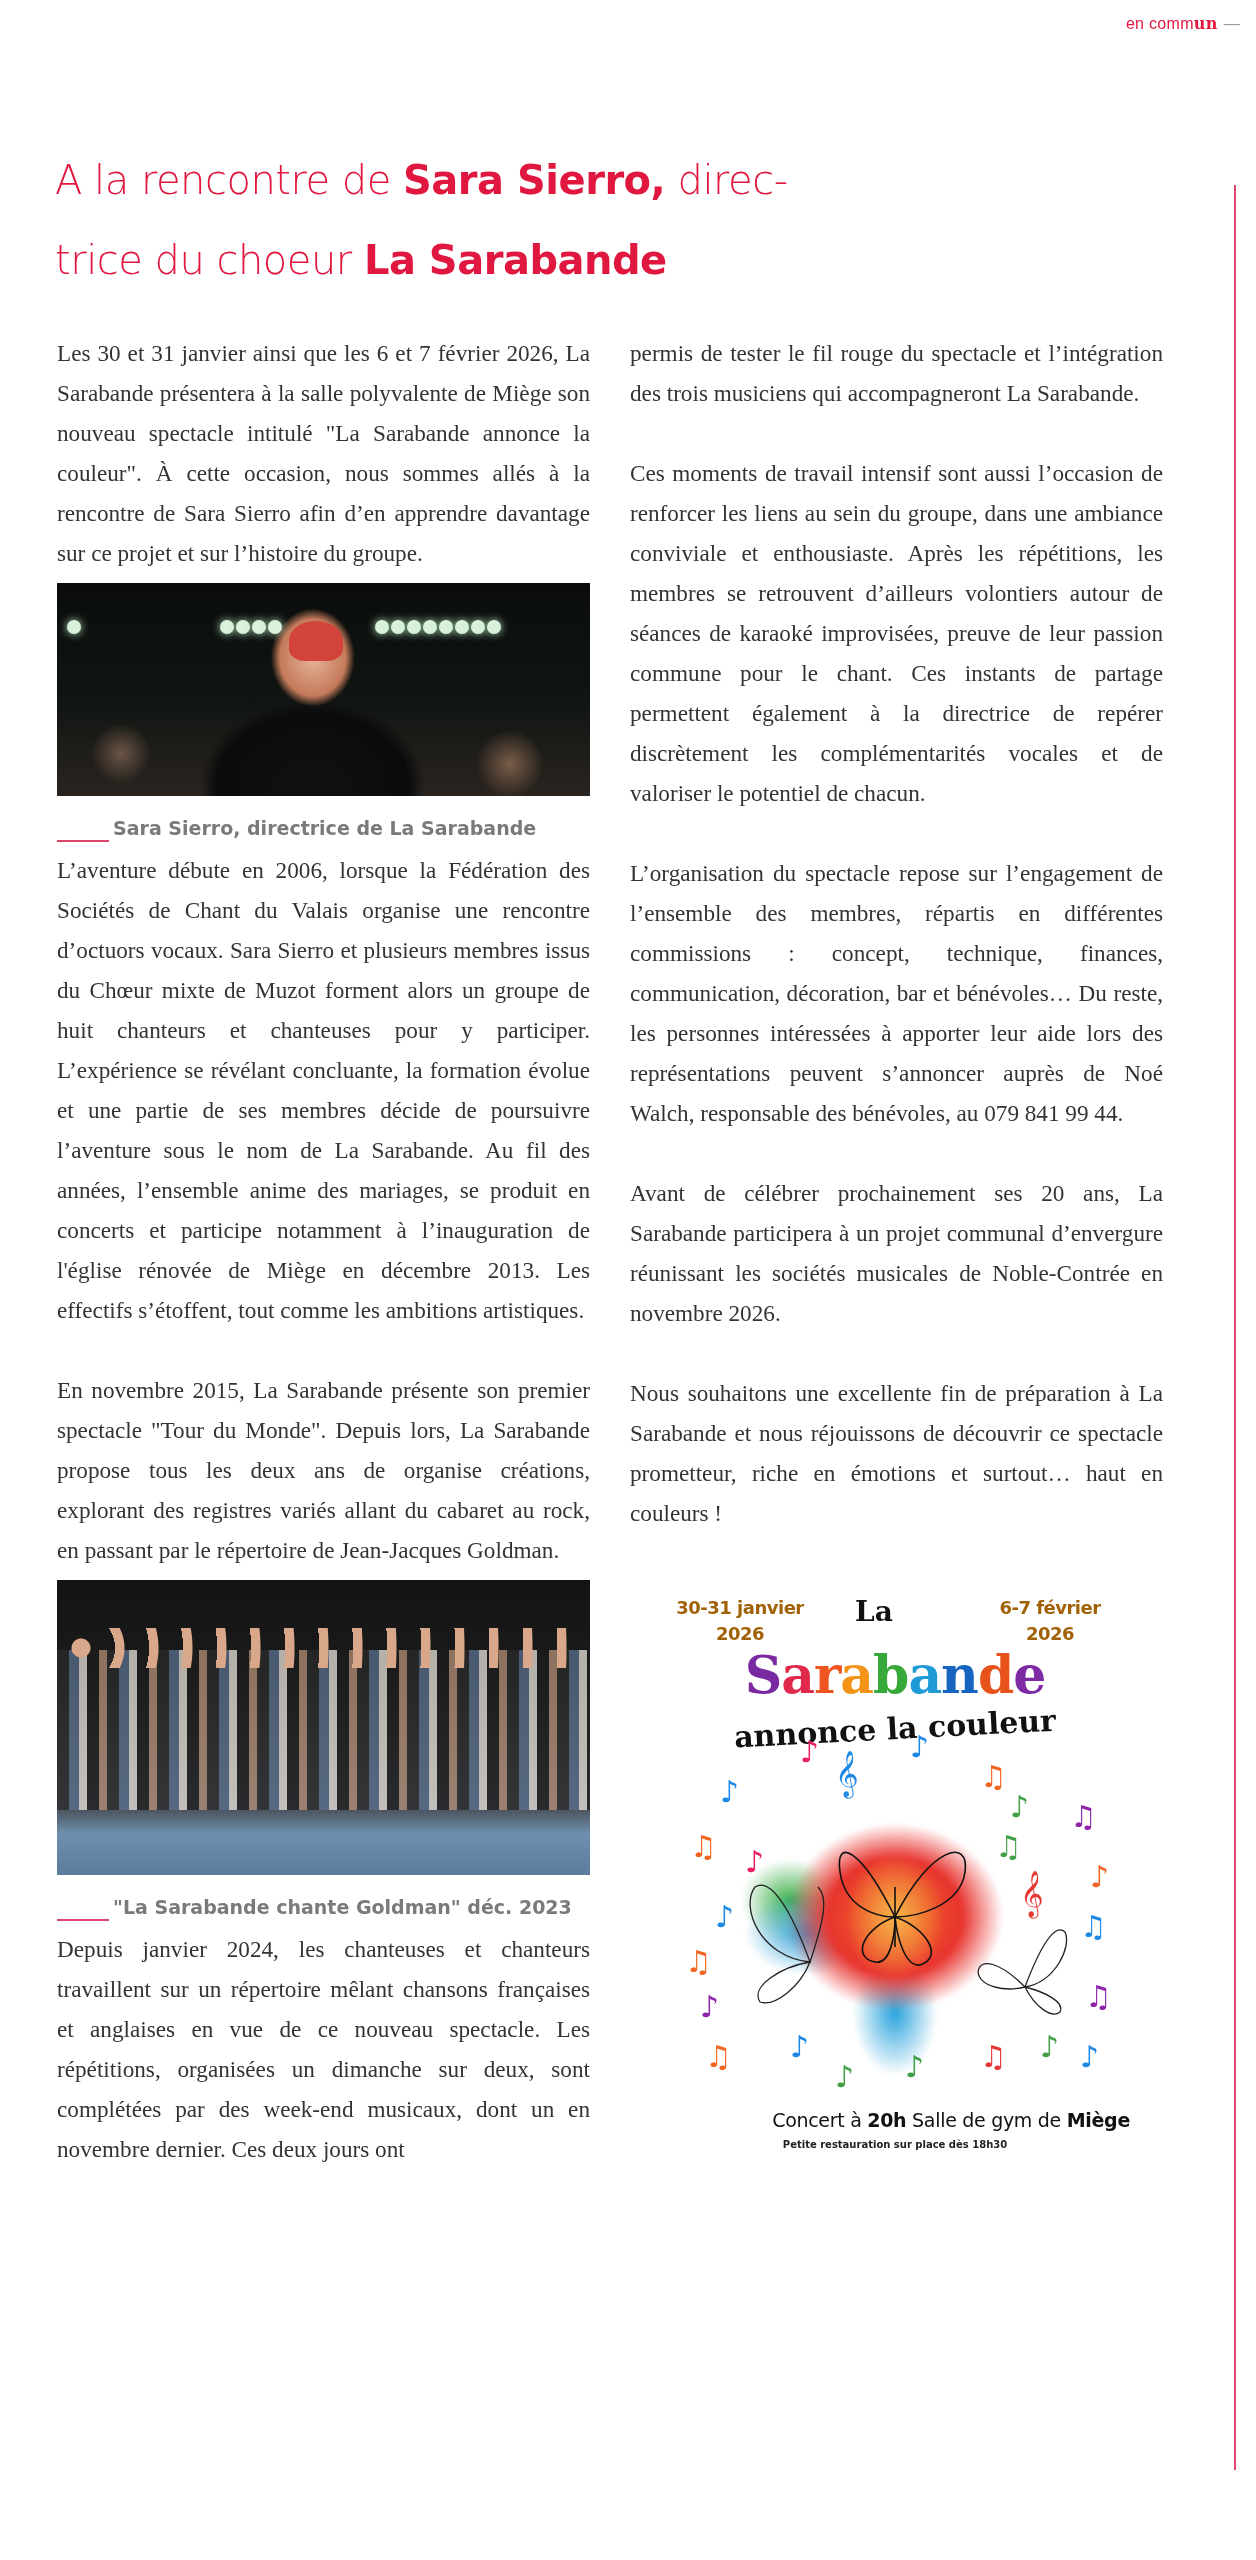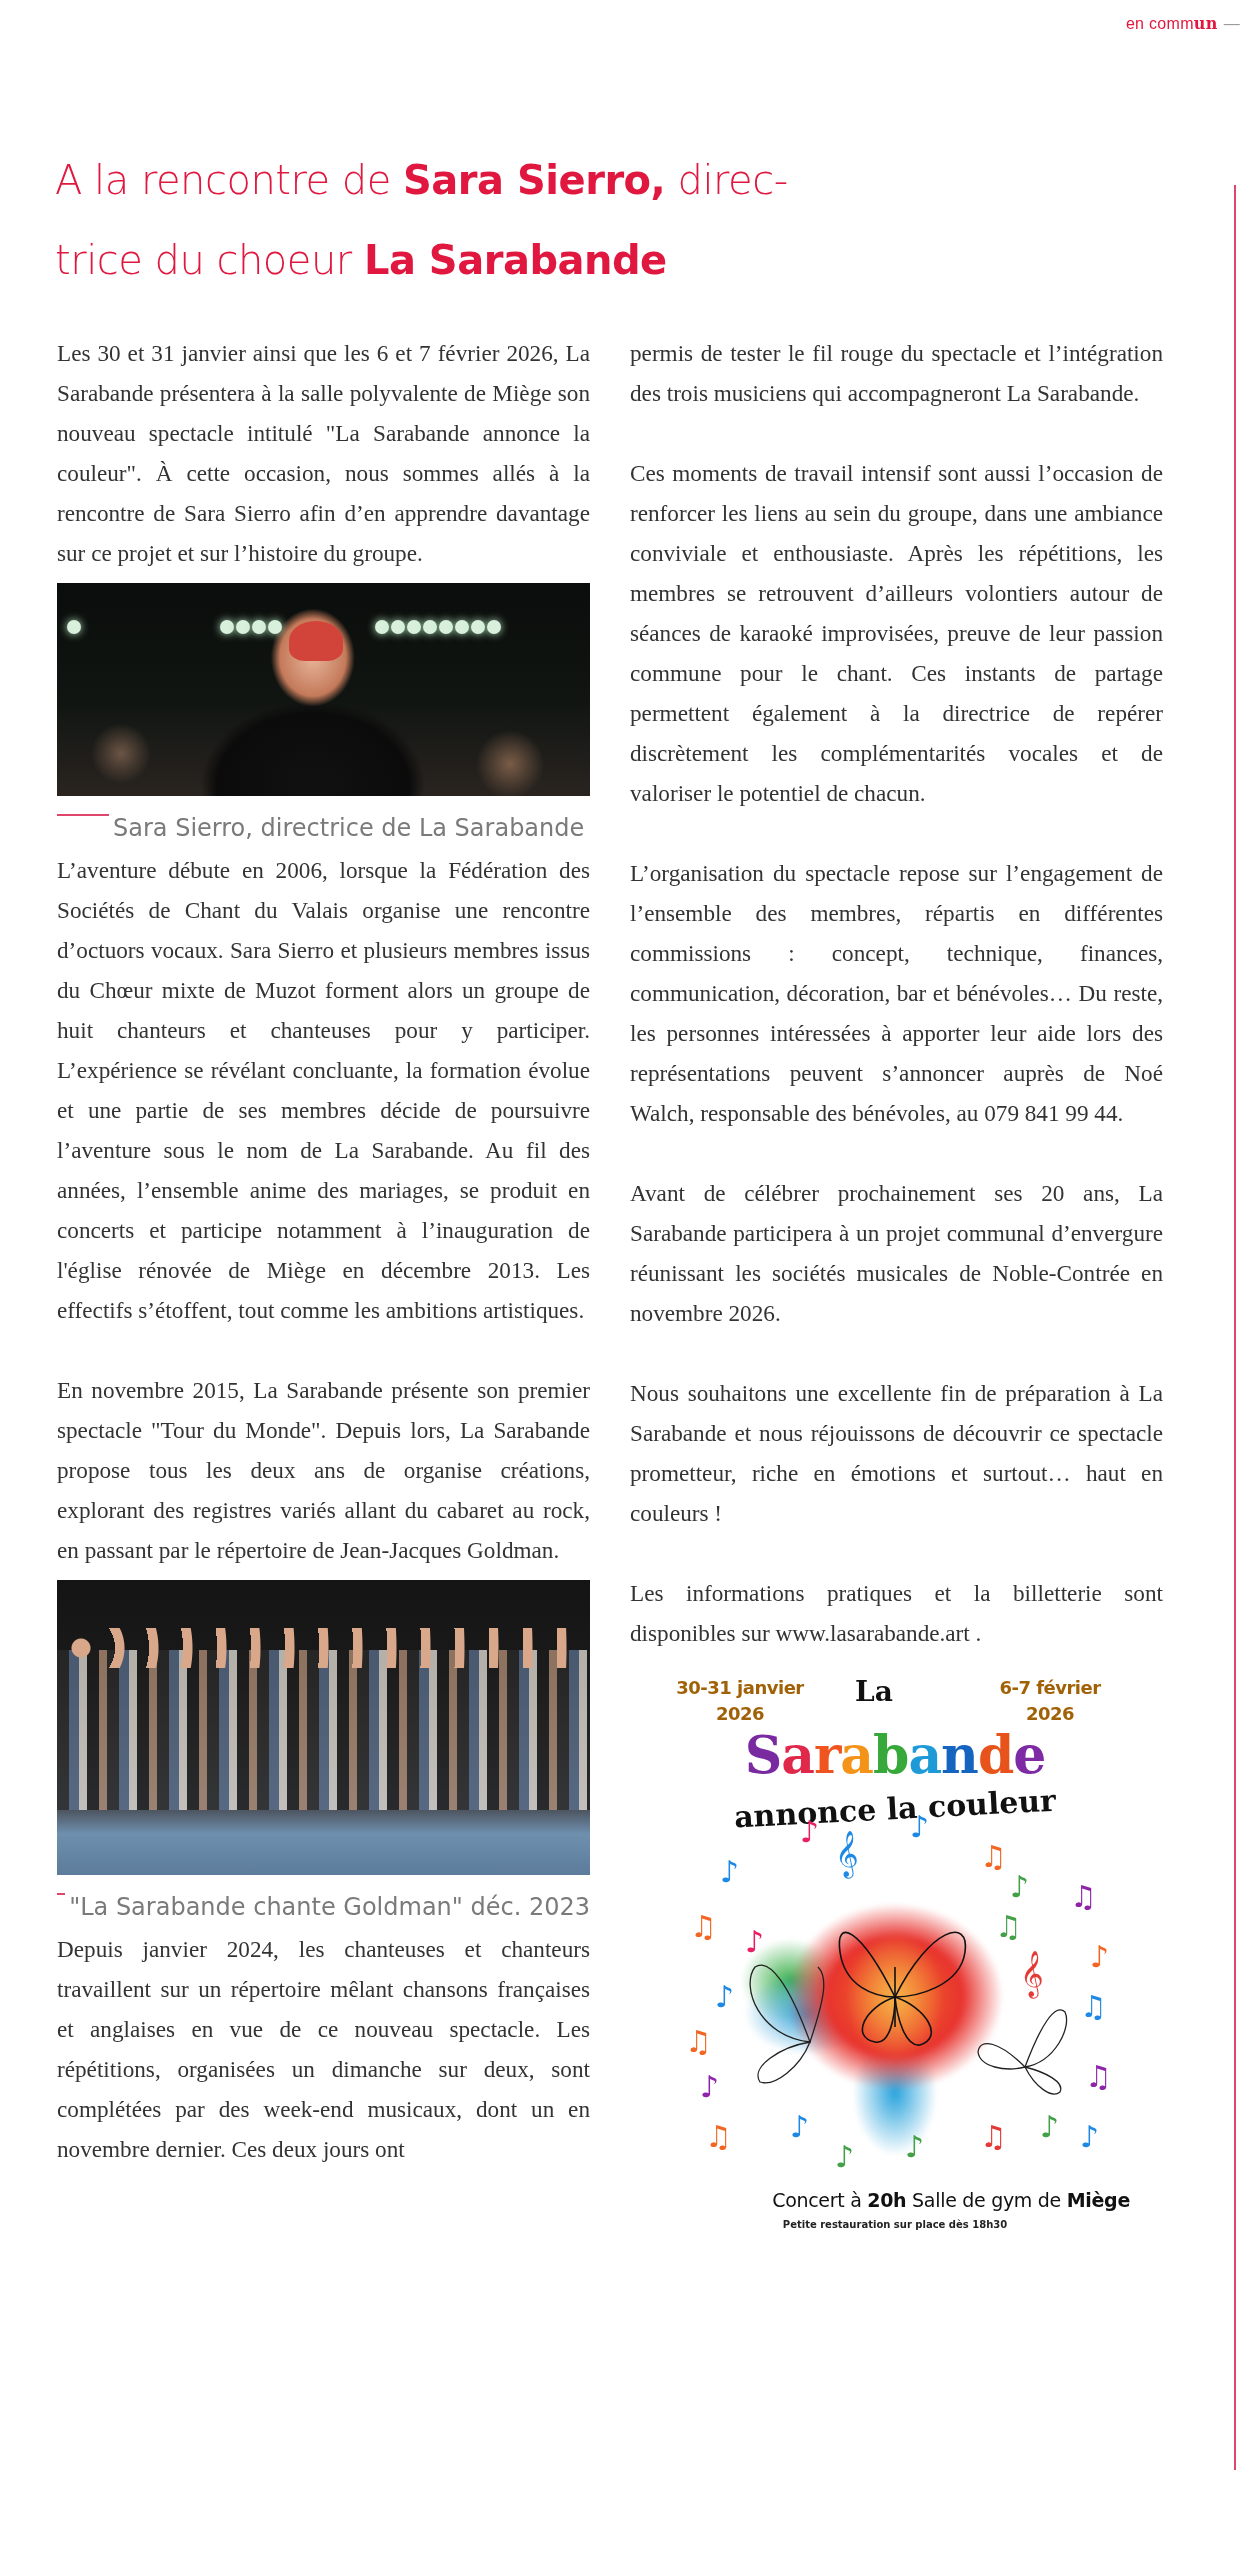--- a/index.html
+++ b/index.html
@@ -29,22 +29,22 @@
       linear-gradient(180deg, #0a0d0b 0%, #101512 55%, #2a2420 100%); }
   .photo1 .lights { position:absolute; top:37px; height:16px; display:flex; gap:2px; }
   .photo1 .lights span { width:14px; height:14px; border-radius:50%; background:#d8f0dc; box-shadow:0 0 8px #b6e6be; }
   .photo1 .hair { position:absolute; left:232px; top:38px; width:54px; height:40px; border-radius:50% 50% 30% 30%; background:#d2443a; }
   .photo2 { height:295px; margin-top:10px; background:
       linear-gradient(180deg, #141414 0%, #1a1a1a 30%, #3a3a3a 55%, #4d5560 78%, #6e8fae 86%, #5d7c9c 100%); }
   .photo2 .crowd { position:absolute; left:0; right:0; top:70px; height:160px;
       background:repeating-linear-gradient(90deg, #2a2a2a 0 12px, #5a6f8e 12px 22px, #e8e2da 22px 30px, #1c1c1c 30px 42px, #b49078 42px 50px); opacity:0.75; }
   .photo2 .faces { position:absolute; left:10px; right:10px; top:48px; height:40px;
       background:repeating-radial-gradient(circle at 14px 20px, #d9a88a 0 9px, transparent 10px 34px); }
-  .caption { margin:18px 0 8px 0; font-size:24px; line-height:28px; color:#7a7a7a; font-weight:400;
-             display:flex; align-items:flex-start; white-space:nowrap; }
+  .caption { margin:18px 0 8px 0; font-size:19px; line-height:28px; color:#7a7a7a; font-weight:700;
+             display:flex; align-items:flex-end; white-space:nowrap; }
   .caption .rule { display:inline-block; width:52px; height:2px; background:#e0456b; margin-right:4px; }
   .poster { position:relative; width:470px; height:600px; margin:14px 0 0 30px; background:#fff; }
   .poster .d { position:absolute; top:8px; font-family:"DejaVu Sans", sans-serif; font-weight:bold;
                font-size:18px; line-height:26px; text-align:center; color:#a16207; letter-spacing:-0.5px; }
   .poster .d.l { left:0; width:160px; }
   .poster .d.r { right:0; width:160px; }
   .poster .la { position:absolute; left:195px; top:8px; font-family:"DejaVu Serif", serif; font-weight:bold; font-size:28px; color:#111; }
   .poster .big { position:absolute; left:0; right:0; top:48px; text-align:center; font-family:"DejaVu Serif", serif;
                  font-weight:bold; font-size:52px; letter-spacing:-1px; line-height:80px; }
   .poster .big span:nth-child(1){color:#7a2aa0}
@@ -132,21 +132,20 @@
   <p class="p">permis de tester le fil rouge du spectacle et l’intégration des trois musiciens qui accompagneront La Sarabande.</p>
   <div class="gap"></div>
   <p class="p">Ces moments de travail intensif sont aussi l’occasion de renforcer les liens au sein du groupe, dans une ambiance conviviale et enthousiaste. Après les répétitions, les membres se retrouvent d’ailleurs volontiers autour de séances de karaoké improvisées, preuve de leur passion commune pour le chant. Ces instants de partage permettent également à la directrice de repérer discrètement les complémentarités vocales et de valoriser le potentiel de chacun.</p>
   <div class="gap"></div>
   <p class="p">L’organisation du spectacle repose sur l’engagement de l’ensemble des membres, répartis en différentes commissions : concept, technique, finances, communication, décoration, bar et bénévoles… Du reste, les personnes intéressées à apporter leur aide lors des représentations peuvent s’annoncer auprès de Noé Walch, responsable des bénévoles, au 079 841 99 44.</p>
   <div class="gap"></div>
   <p class="p">Avant de célébrer prochainement ses 20 ans, La Sarabande participera à un projet communal d’envergure réunissant les sociétés musicales de Noble-Contrée en novembre 2026.</p>
   <div class="gap"></div>
   <p class="p">Nous souhaitons une excellente fin de préparation à La Sarabande et nous réjouissons de découvrir ce spectacle prometteur, riche en émotions et surtout… haut en couleurs !</p>
   <div class="gap"></div>
-  <p class="p"><span>Les informations pratiques et la billetterie sont disponibles sur </span><a style="color:inherit;text-decoration:none;">www.lasarabande.art</a><span> .</span></p>
 
   <div class="poster">
     <div class="d l">
         <div>30-31 janvier</div>
         <div>2026</div>
       </div>
     <div class="la">La</div>
     <div class="d r">
         <div>6-7 février</div>
         <div>2026</div>

